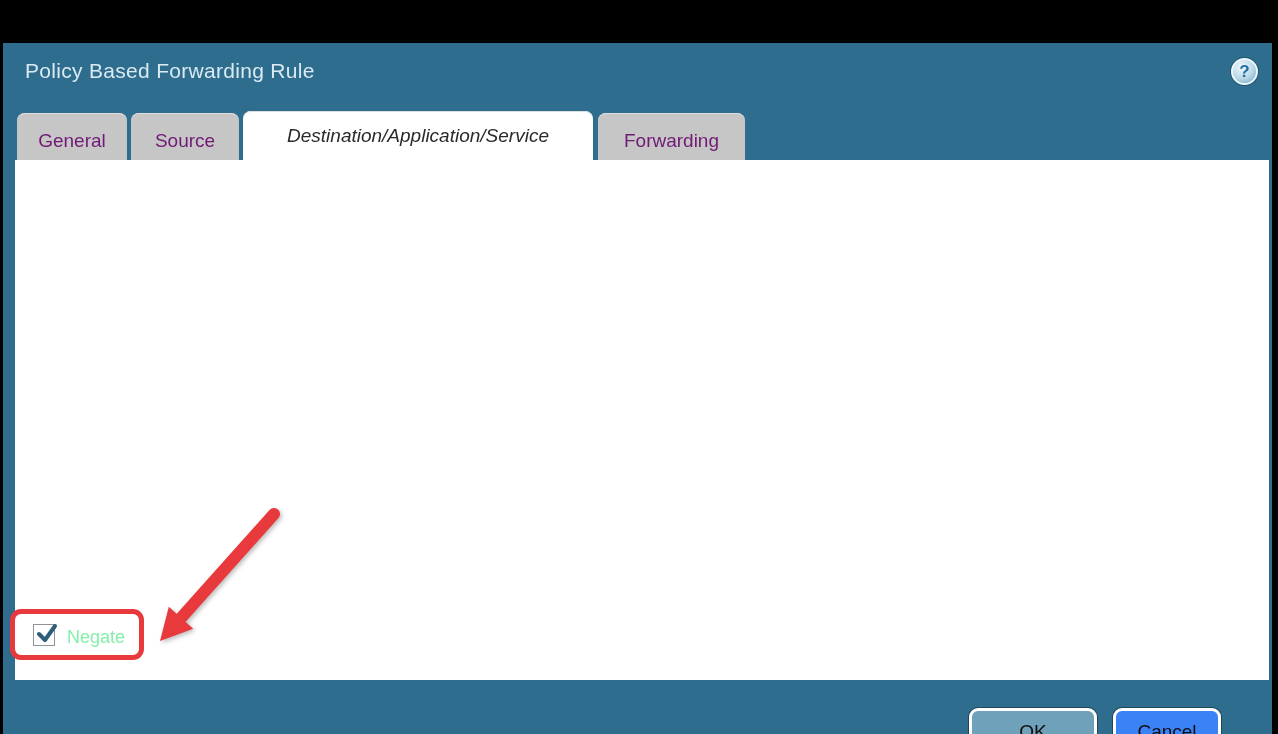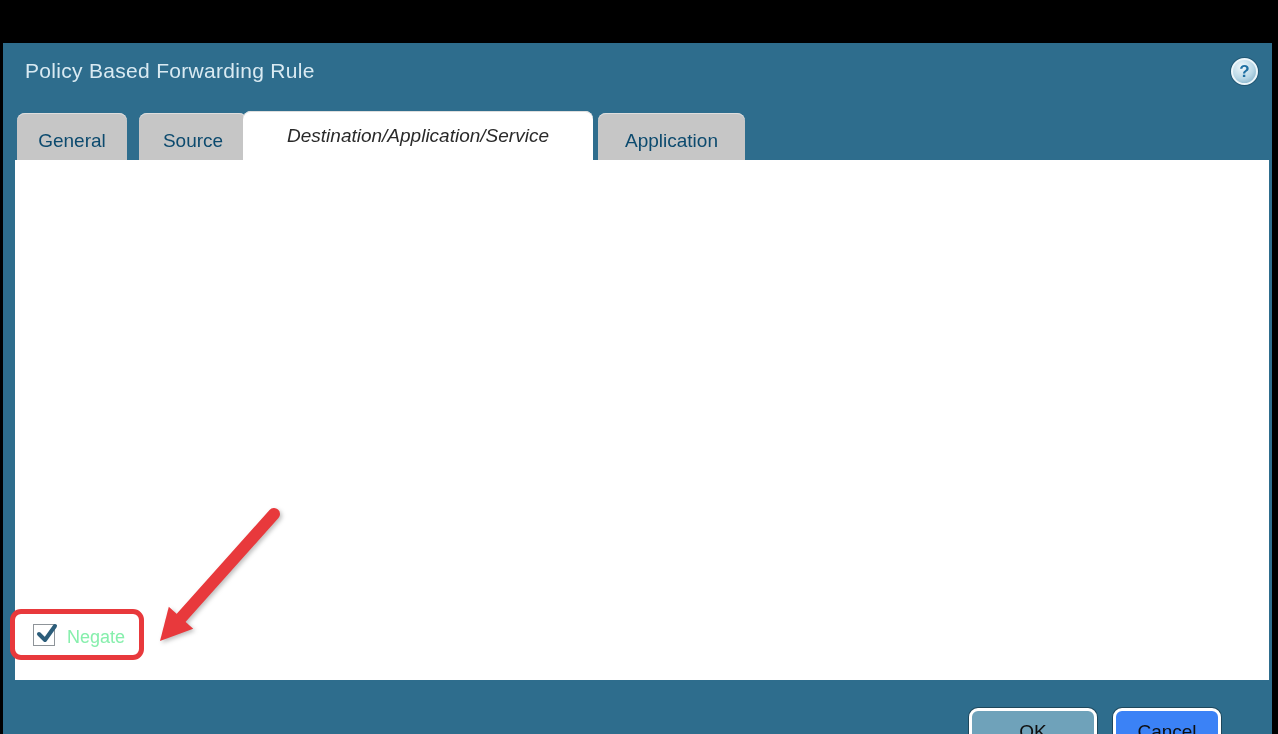--- a/index.html
+++ b/index.html
@@ -7,21 +7,21 @@
   .stage { position:relative; width:1278px; height:734px; background:#000; overflow:hidden;margin-top:40px; }
   .dialog { position:absolute; left:3px; top:3px; width:1269px; height:726px; background:#2E6D8D; }
 
   .title { position:absolute; left:22px; top:16px; font-size:21px; color:#D9EAF2; letter-spacing:.3px; }
   .help { position:absolute; left:1228px; top:15px; width:27px; height:27px; border-radius:50%;
           background:radial-gradient(circle at 38% 30%, #f0f8fc, #b8d7e6 55%, #78a9c4 95%);
           border:2px solid #EDF6FA; box-shadow:0 0 0 1px rgba(20,60,85,.45);
           display:flex; align-items:center; justify-content:center;
           color:#1E6FA3; font-weight:bold; font-size:17px; }
 
-  .tab { position:absolute; top:70px; height:55px; background:#C6C6C6; color:#0c4a6e;
+  .tab { position:absolute; top:70px; height:55px; background:#C6C6C6; color:#701a75;
          border-radius:8px 8px 0 0; display:flex; align-items:center; justify-content:center;
          font-size:19px; z-index:1; box-shadow:inset 0 1px 0 #dedede; }
   .tab.active { top:68px; height:50px; background:#FFFFFF; z-index:3; color:#2A2A2A; }
 
   .content { position:absolute; left:12px; top:117px; width:1254px; height:520px; background:#FFFFFF; z-index:2; }
 
   .panel { position:absolute; top:133px; height:434px; border:1px solid #9EA4A9; display:flex; flex-direction:column; background:#FAFAFA; }
   .phead { height:52px; background:#47525B; display:flex; align-items:center; padding-left:11px; flex:0 0 auto; }
   .any-label { color:#FFFFFF; font-size:18px; margin-left:15px; }
   .pcol { height:44px; background:#8D949B; border-top:1px solid #AAB0B5; display:flex; align-items:center; flex:0 0 auto; }
@@ -84,23 +84,23 @@
 </head>
 <body>
 
 <div class="stage">
   <div class="dialog">
 
     <div class="title">Policy Based Forwarding Rule</div>
     <div class="help">?</div>
 
     <div class="tab" style="left:14px; width:110px;">General</div>
-    <div class="tab" style="left:136px; width:108px;">Source</div>
+    <div class="tab" style="left:128px; width:108px;">Source</div>
     <div class="tab active" style="left:240px; width:350px;font-style:italic;">Destination/Application/Service</div>
-    <div class="tab" style="left:595px; width:147px;">Application</div>
+    <div class="tab" style="left:595px; width:147px;">Forwarding</div>
 
     <div class="content"></div>
 
     <div class="panel" style="left:28px; width:402px;">
       <div class="phead">
         <span class="cb cb-21"></span>
         <span class="any-label">Any</span>
       </div>
       <div class="pcol">
         <span class="cb cb-18" style="margin-left:10px;"></span>

